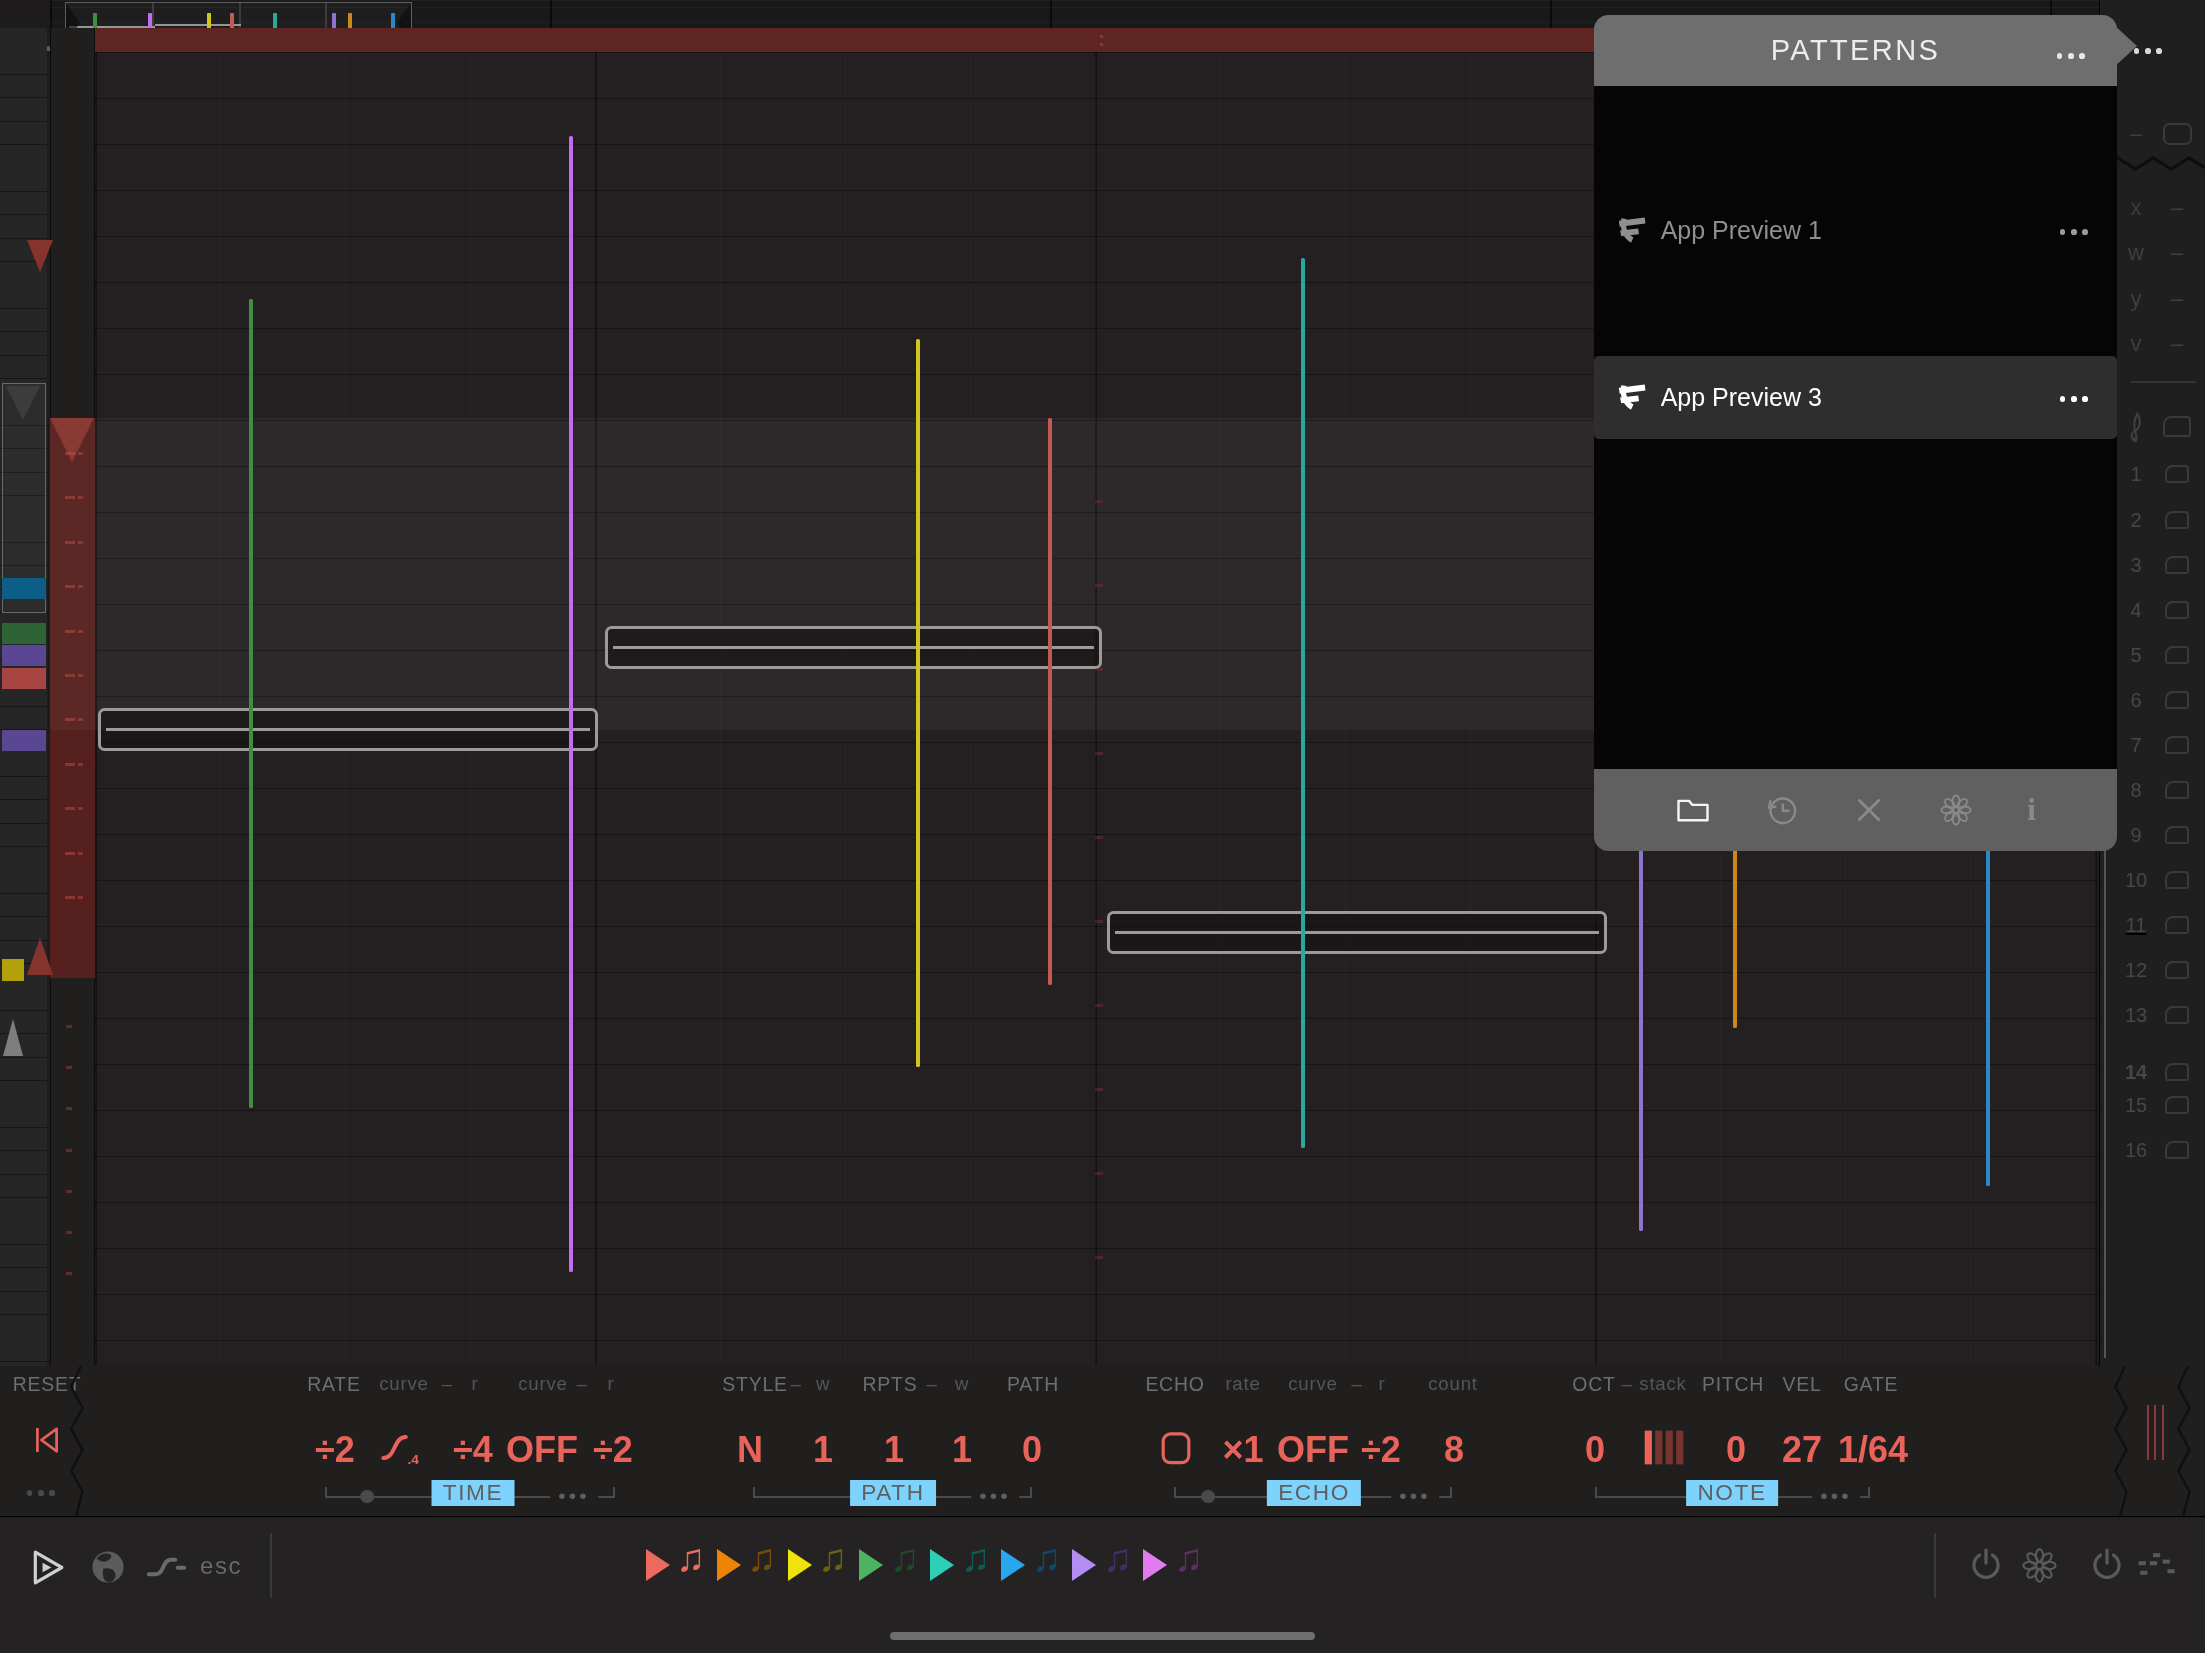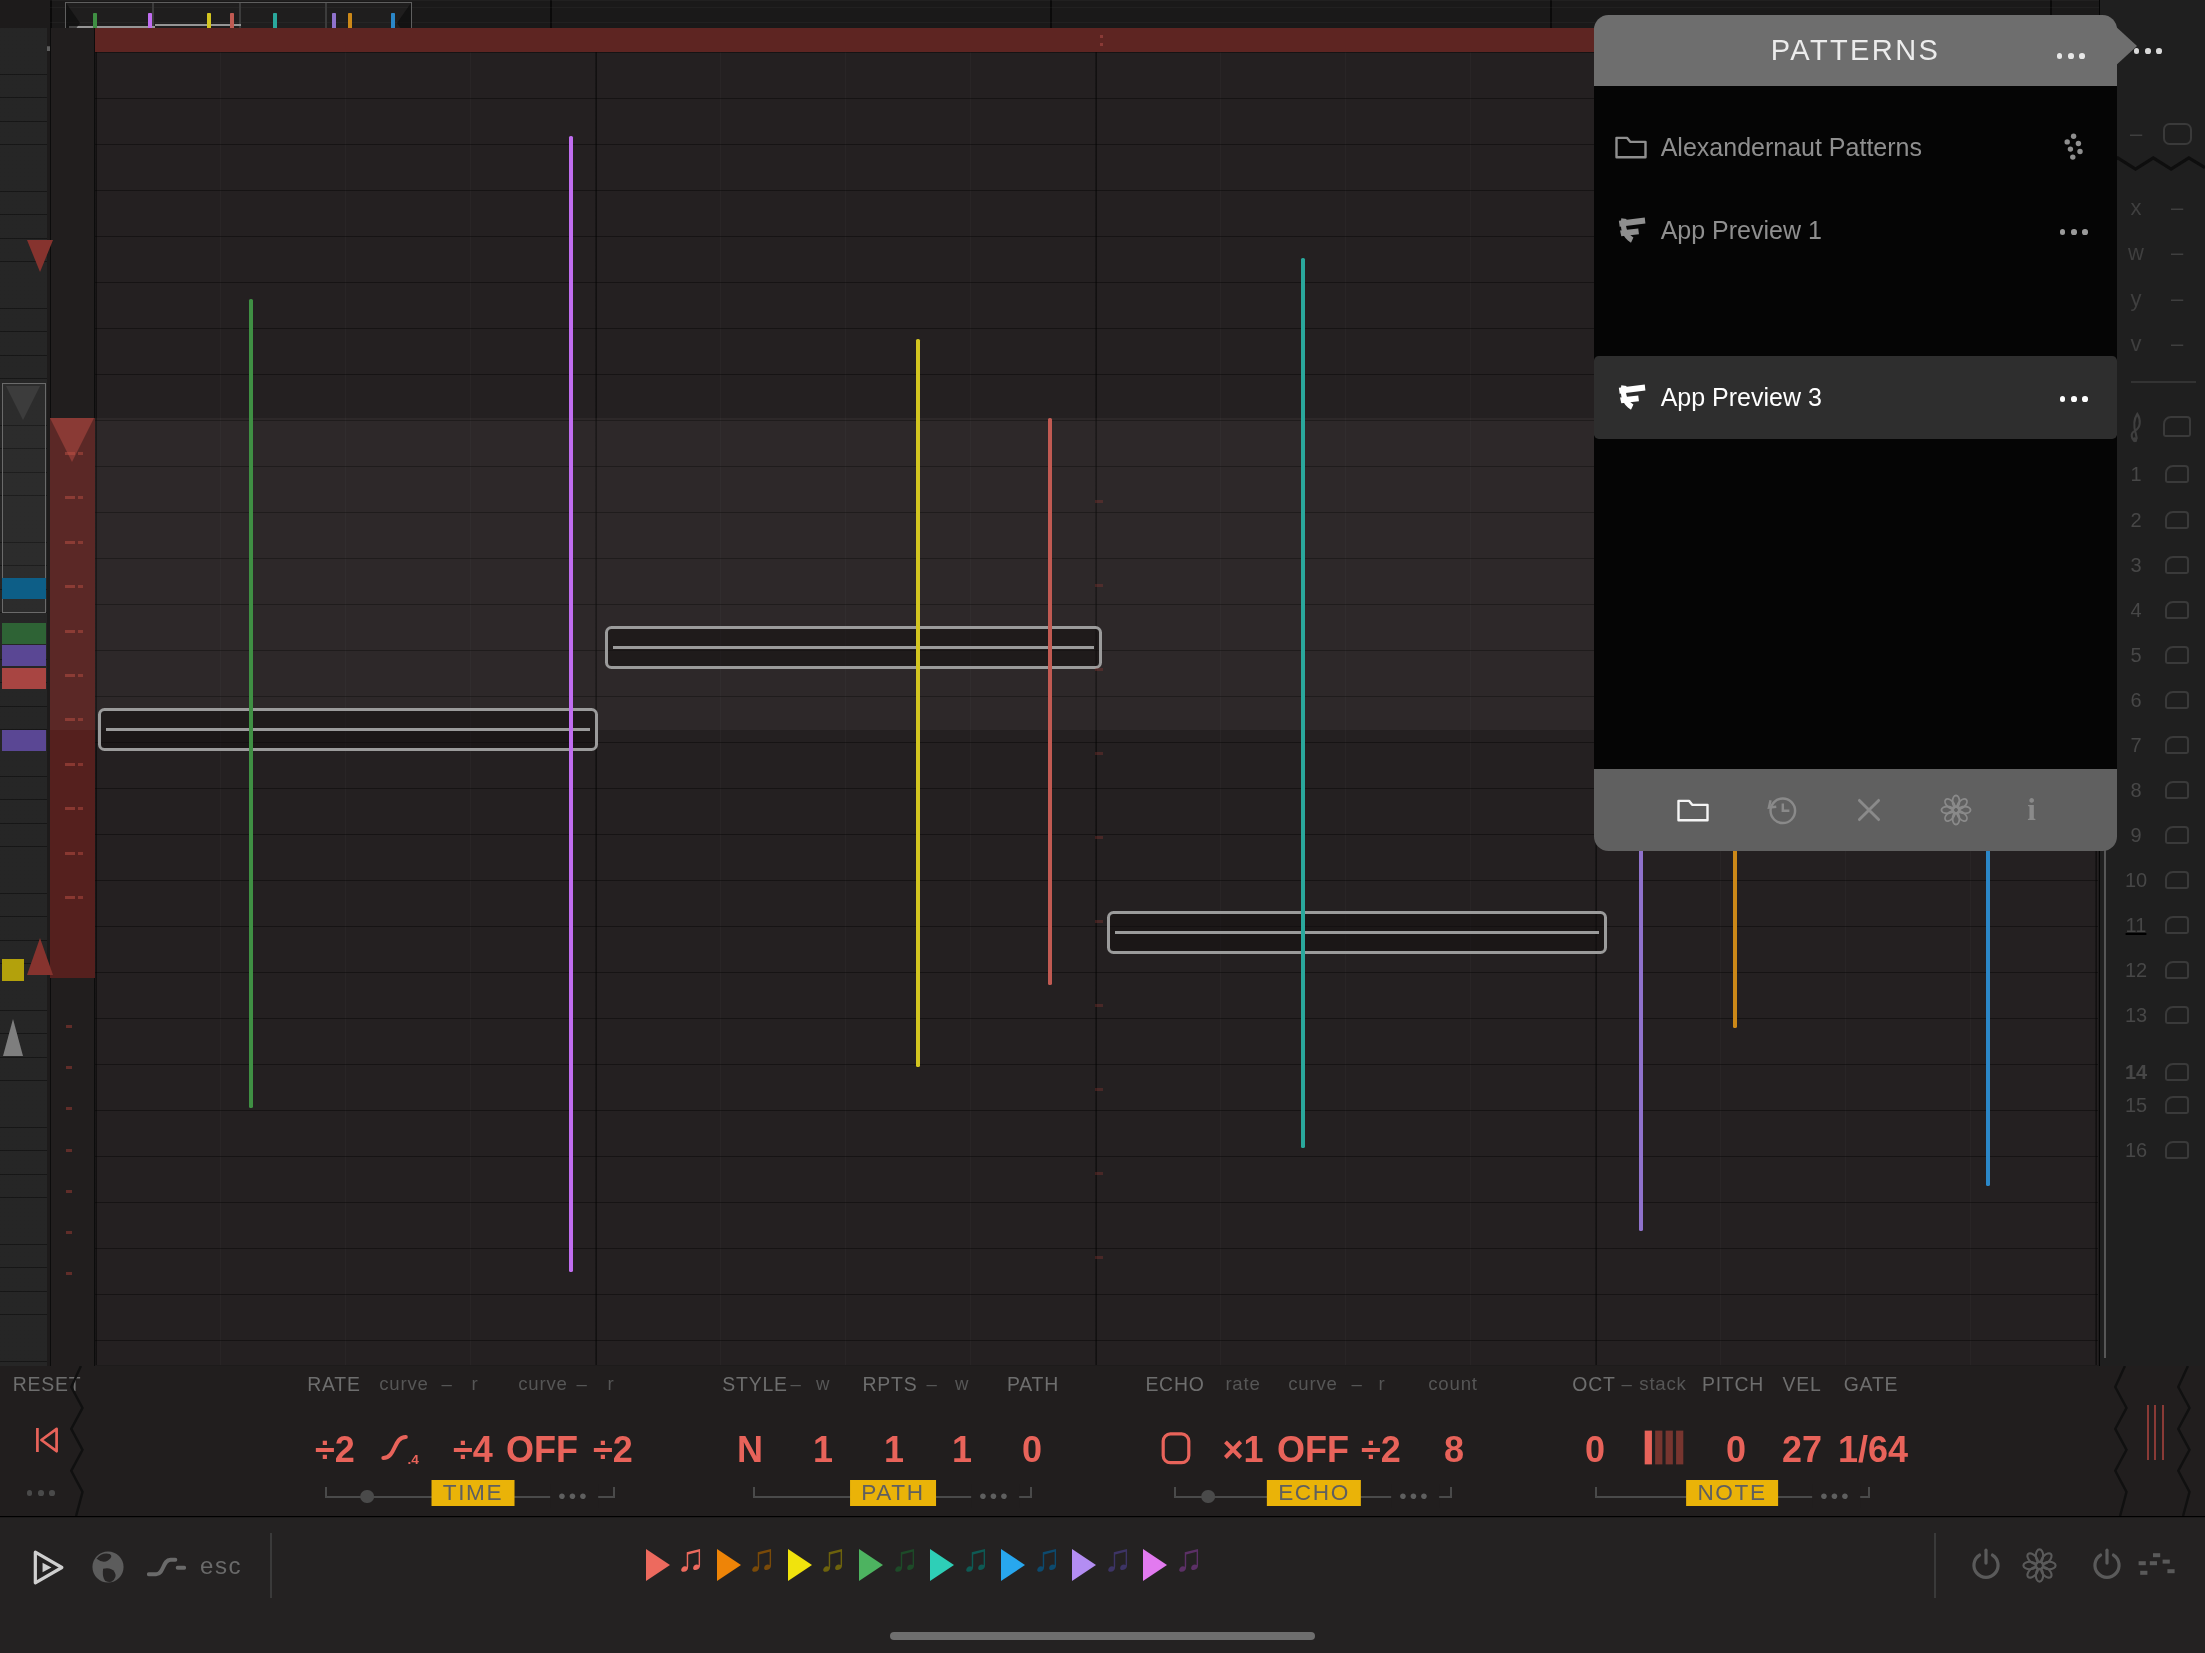--- a/index.html
+++ b/index.html
@@ -59,21 +59,21 @@
   .flag{width:24px;height:18.6px;border:2px solid #3a3a3a;border-radius:8px 4px 2.4px 2.4px;box-sizing:border-box;}
   .sb-num{font-size:20px;color:#474747;width:42px;text-align:center;}
   
   #controlbar{left:0;top:1366px;width:2205px;height:150px;background:#211e1e;border-bottom:1.6px solid #000;}
   .cl{position:absolute;transform:translateX(-50%);font-size:19.4px;color:#6e6e6e;letter-spacing:0.8px;white-space:nowrap;top:6.5px;}
   .cl.dim{color:#565656;font-size:18.6px;}
   .cv{position:absolute;transform:translateX(-50%);font-size:36px;font-weight:bold;color:#e8635a;white-space:nowrap;top:63px;}
   .bracket{position:absolute;top:119px;height:16px;}
   .bracket .line{position:absolute;left:0;right:0;bottom:3.2px;height:1.6px;background:#4a4a4a;}
   .bracket .tick{position:absolute;bottom:3.2px;width:1.6px;height:10.5px;background:#4a4a4a;}
-  .bracket .blab{position:absolute;bottom:-4.8px;transform:translateX(-50%);background:#eab308;padding:0 11.3px;font-size:22.6px;color:#5f5f5f;letter-spacing:1.6px;}
+  .bracket .blab{position:absolute;bottom:-4.8px;transform:translateX(-50%);background:#7dd3fc;padding:0 11.3px;font-size:22.6px;color:#5f5f5f;letter-spacing:1.6px;}
   .bracket .bdots{position:absolute;bottom:-6.5px;transform:translateX(-50%);background:#211e1e;padding:0 8px;font-size:21px;color:#5f5f5f;letter-spacing:3.2px;}
   .bracket .knob{position:absolute;bottom:-2.4px;transform:translateX(-50%);width:13.7px;height:13.7px;border-radius:50%;background:#4a4a4a;}
   
   #toolbar{left:0;top:1518px;width:2205px;height:136px;background:#242222;}
   .tb-div{top:14.5px;width:1.6px;height:65px;background:#3a3a3a;}
   #esc{font-size:24px;color:#6a6a6a;letter-spacing:1.6px;}
   .vpair-play{width:0;height:0;border-top:16px solid transparent;border-bottom:16px solid transparent;}
   .vpair-note{font-size:39px;line-height:32px;}
   #homebar{left:890px;top:1632px;width:425px;height:8px;border-radius:4px;background:#6e6e6e;}
   svg{display:block;}
@@ -334,40 +334,20 @@
       </div>
     </div>
 
   <div id="panel-tail" class="abs"></div>
   <div id="panel" class="abs">
     <div id="panel-header" class="abs">
       <div id="panel-title">PATTERNS</div>
       <div class="abs dots3" style="right:32px;top:32px;"><span style="background:#e8e8e8"></span><span style="background:#e8e8e8"></span><span style="background:#e8e8e8"></span></div>
     </div>
     <div id="panel-list" class="abs">
-        <div class="prow-item" style="top: 20px;">
-          <div class="icon">
-            <svg width="36" height="27.4" viewBox="0 0 44 34">
-              <path d="M4 6 h13 l4 5 h19 v19 h-36 z M4 6 v24" fill="none" stroke="#8f8f8f" stroke-width="3" stroke-linejoin="round"></path>
-            </svg>
-          </div>
-          <div class="lbl">Alexandernaut Patterns</div>
-          <div class="trail">
-            <svg width="24" height="27.4" viewBox="0 0 30 34">
-              <g fill="#8f8f8f">
-                <circle cx="12" cy="4" r="3.4"></circle>
-                <circle cx="4" cy="11" r="3.4"></circle>
-                <circle cx="18" cy="13" r="3.4"></circle>
-                <circle cx="8" cy="20" r="3.4"></circle>
-                <circle cx="20" cy="23" r="3.4"></circle>
-                <circle cx="11" cy="30" r="3.4"></circle>
-              </g>
-            </svg>
-          </div>
-        </div>
         <div class="prow-item" style="top: 103px;">
           <div class="icon">
             <svg width="34" height="31" viewBox="0 0 42 38">
               <g fill="#8f8f8f">
                 <path d="M6 7 L38 3 L38.8 10.5 L7 14.5 Z"></path>
                 <path d="M7.5 19 L30 16.5 L30.8 23.5 L9 26 Z"></path>
                 <path d="M9 4 C7 16 10 28 21 34 L24 27.5 C15.5 23 13.5 13 15.5 4.8 Z"></path>
               </g>
             </svg>
           </div>

